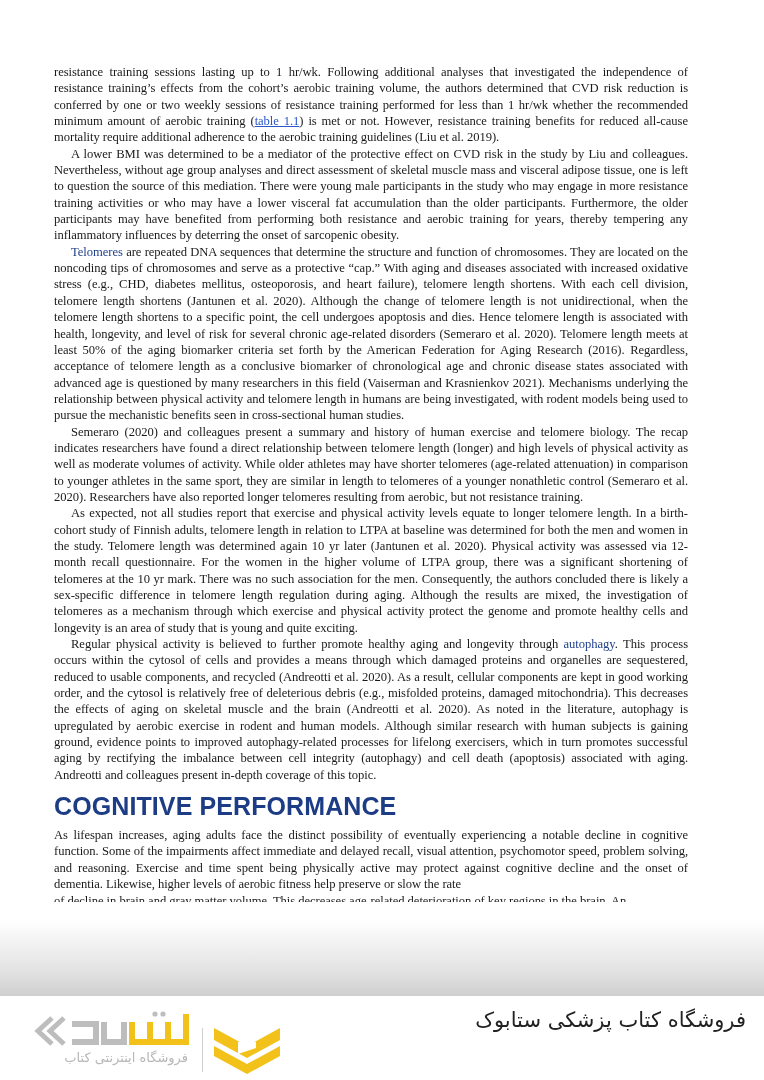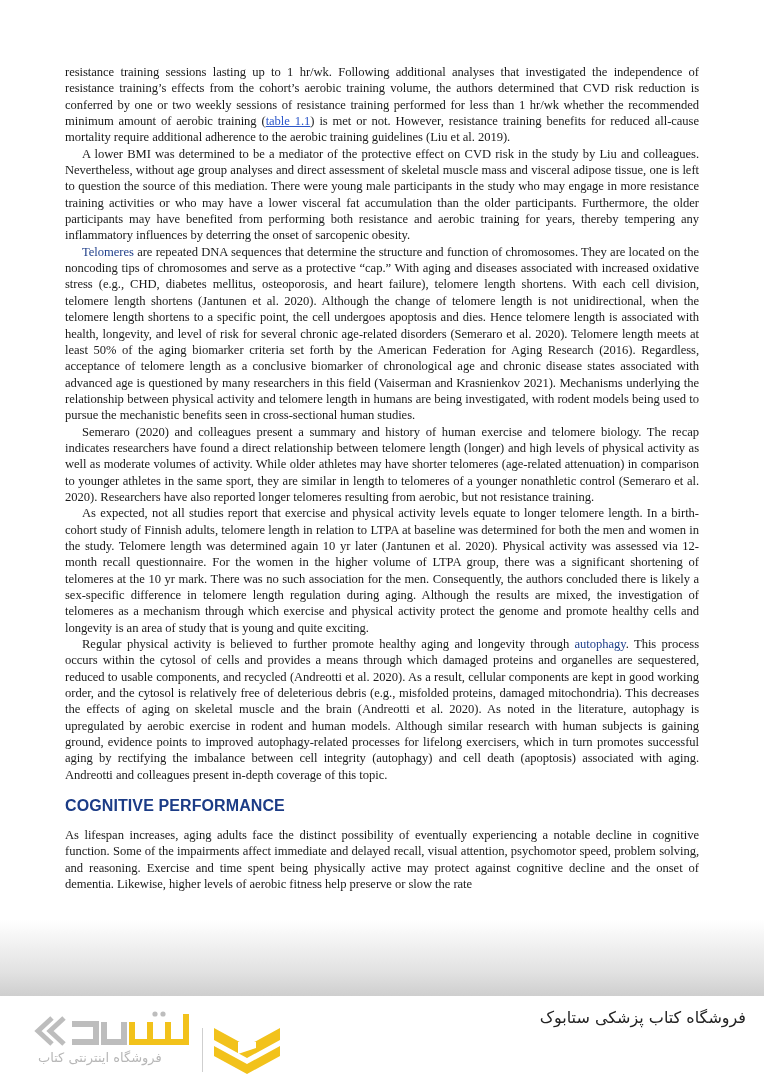--- a/index.html
+++ b/index.html
@@ -3,57 +3,57 @@
 <meta charset="utf-8">
 <style>
   html, body { margin: 0; padding: 0; }
   body {
     width: 764px; height: 1080px; overflow: hidden; position: relative;
     background: #ffffff;
     font-family: "Liberation Serif", "DejaVu Serif", serif;
     color: #1a1a1a;
   }
   .page {
-    position: absolute; left: 65px; top: 64px; width: 634px;
+    position: absolute; left: 54px; top: 64px; width: 634px;
     font-size: 12.6px; line-height: 16.35px;
   }
   .page p {
     margin: 0; text-align: justify; text-indent: 17px;
     letter-spacing: -0.05px;
   }
   .page p.noindent { text-indent: 0; }
   .term { color: #1f3f8a; font-weight: normal; }
   .link { color: #2b56c9; text-decoration: underline; }
   h2.section {
     font-family: "Liberation Sans", "DejaVu Sans", sans-serif;
-    font-weight: bold; color: #1c3c86; font-size: 16px; line-height: 22px;
+    font-weight: bold; color: #1c3c86; font-size: 25px; line-height: 22px;
     margin: 12px 0 10px 0; letter-spacing: 0.1px;
   }
   .clip-line { white-space: nowrap; overflow: hidden; height: 9px; text-indent: 0 !important; }
   .shade {
     position: absolute; left: 0; top: 920px; width: 764px; height: 76px;
     background: linear-gradient(to bottom, rgba(210,210,210,0) 0%, rgba(200,200,200,0.55) 70%, rgba(190,190,190,0.75) 100%);
     pointer-events: none;
   }
   .footer {
     position: absolute; left: 0; top: 996px; width: 764px; height: 84px;
     background: #ffffff;
   }
   .logo-wrap { position: absolute; left: 30px; top: 12px; width: 270px; height: 62px; }
   .logo-mark { position: absolute; left: 4px; top: 2px; }
   .logo-sub {
     position: absolute; left: 8px; top: 42px; width: 150px;
     font-family: "DejaVu Sans", sans-serif; font-size: 13px; color: #b7b7b7;
-    direction: rtl; text-align: left;
+    direction: rtl; text-align: right;
   }
   .logo-divider { position: absolute; left: 172px; top: 20px; width: 1px; height: 44px; background: #cfcfcf; }
   .logo-chevron { position: absolute; left: 182px; top: 16px; }
   .store-title {
     position: absolute; right: 18px; top: 12px;
-    font-family: "DejaVu Sans", sans-serif; font-size: 16px; color: #222;
+    font-family: "DejaVu Sans", sans-serif; font-size: 21px; color: #222;
     direction: rtl;
   }
   .store-url {
     position: absolute; right: 14px; top: 44px;
     font-family: "DejaVu Sans", sans-serif; font-size: 25px; color: #222;
     letter-spacing: 7.5px; font-weight: normal;
   }
   .store-url .hl { color: #f2c21b; }
 </style>
 </head>
@@ -63,20 +63,21 @@
   <div id="paras">
       <p class="noindent"><span>resistance training sessions lasting up to 1 hr/wk. Following additional analyses that investigated the independence of resistance training’s effects from the cohort’s aerobic training volume, the authors determined that CVD risk reduction is conferred by one or two weekly sessions of resistance training performed for less than 1 hr/wk whether the recommended minimum amount of aerobic training (</span><a class="link">table 1.1</a><span>) is met or not. However, resistance training benefits for reduced all-cause mortality require additional adherence to the aerobic training guidelines (Liu et al. 2019).</span></p>
       <p><span>A lower BMI was determined to be a mediator of the protective effect on CVD risk in the study by Liu and colleagues. Nevertheless, without age group analyses and direct assessment of skeletal muscle mass and visceral adipose tissue, one is left to question the source of this mediation. There were young male participants in the study who may engage in more resistance training activities or who may have a lower visceral fat accumulation than the older participants. Furthermore, the older participants may have benefited from performing both resistance and aerobic training for years, thereby tempering any inflammatory influences by deterring the onset of sarcopenic obesity.</span></p>
       <p><span class="term">Telomeres</span><span> are repeated DNA sequences that determine the structure and function of chromosomes. They are located on the noncoding tips of chromosomes and serve as a protective “cap.” With aging and diseases associated with increased oxidative stress (e.g., CHD, diabetes mellitus, osteoporosis, and heart failure), telomere length shortens. With each cell division, telomere length shortens (Jantunen et al. 2020). Although the change of telomere length is not unidirectional, when the telomere length shortens to a specific point, the cell undergoes apoptosis and dies. Hence telomere length is associated with health, longevity, and level of risk for several chronic age-related disorders (Semeraro et al. 2020). Telomere length meets at least 50% of the aging biomarker criteria set forth by the American Federation for Aging Research (2016). Regardless, acceptance of telomere length as a conclusive biomarker of chronological age and chronic disease states associated with advanced age is questioned by many researchers in this field (Vaiserman and Krasnienkov 2021). Mechanisms underlying the relationship between physical activity and telomere length in humans are being investigated, with rodent models being used to pursue the mechanistic benefits seen in cross-sectional human studies.</span></p>
       <p><span>Semeraro (2020) and colleagues present a summary and history of human exercise and telomere biology. The recap indicates researchers have found a direct relationship between telomere length (longer) and high levels of physical activity as well as moderate volumes of activity. While older athletes may have shorter telomeres (age-related attenuation) in comparison to younger athletes in the same sport, they are similar in length to telomeres of a younger nonathletic control (Semeraro et al. 2020). Researchers have also reported longer telomeres resulting from aerobic, but not resistance training.</span></p>
       <p><span>As expected, not all studies report that exercise and physical activity levels equate to longer telomere length. In a birth-cohort study of Finnish adults, telomere length in relation to LTPA at baseline was determined for both the men and women in the study. Telomere length was determined again 10 yr later (Jantunen et al. 2020). Physical activity was assessed via 12-month recall questionnaire. For the women in the higher volume of LTPA group, there was a significant shortening of telomeres at the 10 yr mark. There was no such association for the men. Consequently, the authors concluded there is likely a sex-specific difference in telomere length regulation during aging. Although the results are mixed, the investigation of telomeres as a mechanism through which exercise and physical activity protect the genome and promote healthy cells and longevity is an area of study that is young and quite exciting.</span></p>
       <p><span>Regular physical activity is believed to further promote healthy aging and longevity through </span><span class="term">autophagy</span><span>. This process occurs within the cytosol of cells and provides a means through which damaged proteins and organelles are sequestered, reduced to usable components, and recycled (Andreotti et al. 2020). As a result, cellular components are kept in good working order, and the cytosol is relatively free of deleterious debris (e.g., misfolded proteins, damaged mitochondria). This decreases the effects of aging on skeletal muscle and the brain (Andreotti et al. 2020). As noted in the literature, autophagy is upregulated by aerobic exercise in rodent and human models. Although similar research with human subjects is gaining ground, evidence points to improved autophagy-related processes for lifelong exercisers, which in turn promotes successful aging by rectifying the imbalance between cell integrity (autophagy) and cell death (apoptosis) associated with aging. Andreotti and colleagues present in-depth coverage of this topic.</span></p>
     </div>
   <h2 class="section">COGNITIVE PERFORMANCE</h2>
   <p class="noindent">As lifespan increases, aging adults face the distinct possibility of eventually experiencing a notable decline in cognitive function. Some of the impairments affect immediate and delayed recall, visual attention, psychomotor speed, problem solving, and reasoning. Exercise and time spent being physically active may protect against cognitive decline and the onset of dementia. Likewise, higher levels of aerobic fitness help preserve or slow the rate</p>
+  <p class="noindent clip-line">of decline in brain and gray matter volume. This decreases age-related deterioration of key regions in the brain. An</p>
 </div>
 
 <div class="shade"></div>
 
 <div class="footer">
   <div class="logo-wrap">
     <svg class="logo-mark" width="160" height="42" viewBox="0 0 160 42">
 
       <path d="M18 8 L4 21 L18 34" stroke="#bdbdbd" stroke-width="5" fill="none"></path>
       <path d="M30 8 L16 21 L30 34" stroke="#bdbdbd" stroke-width="5" fill="none"></path>

